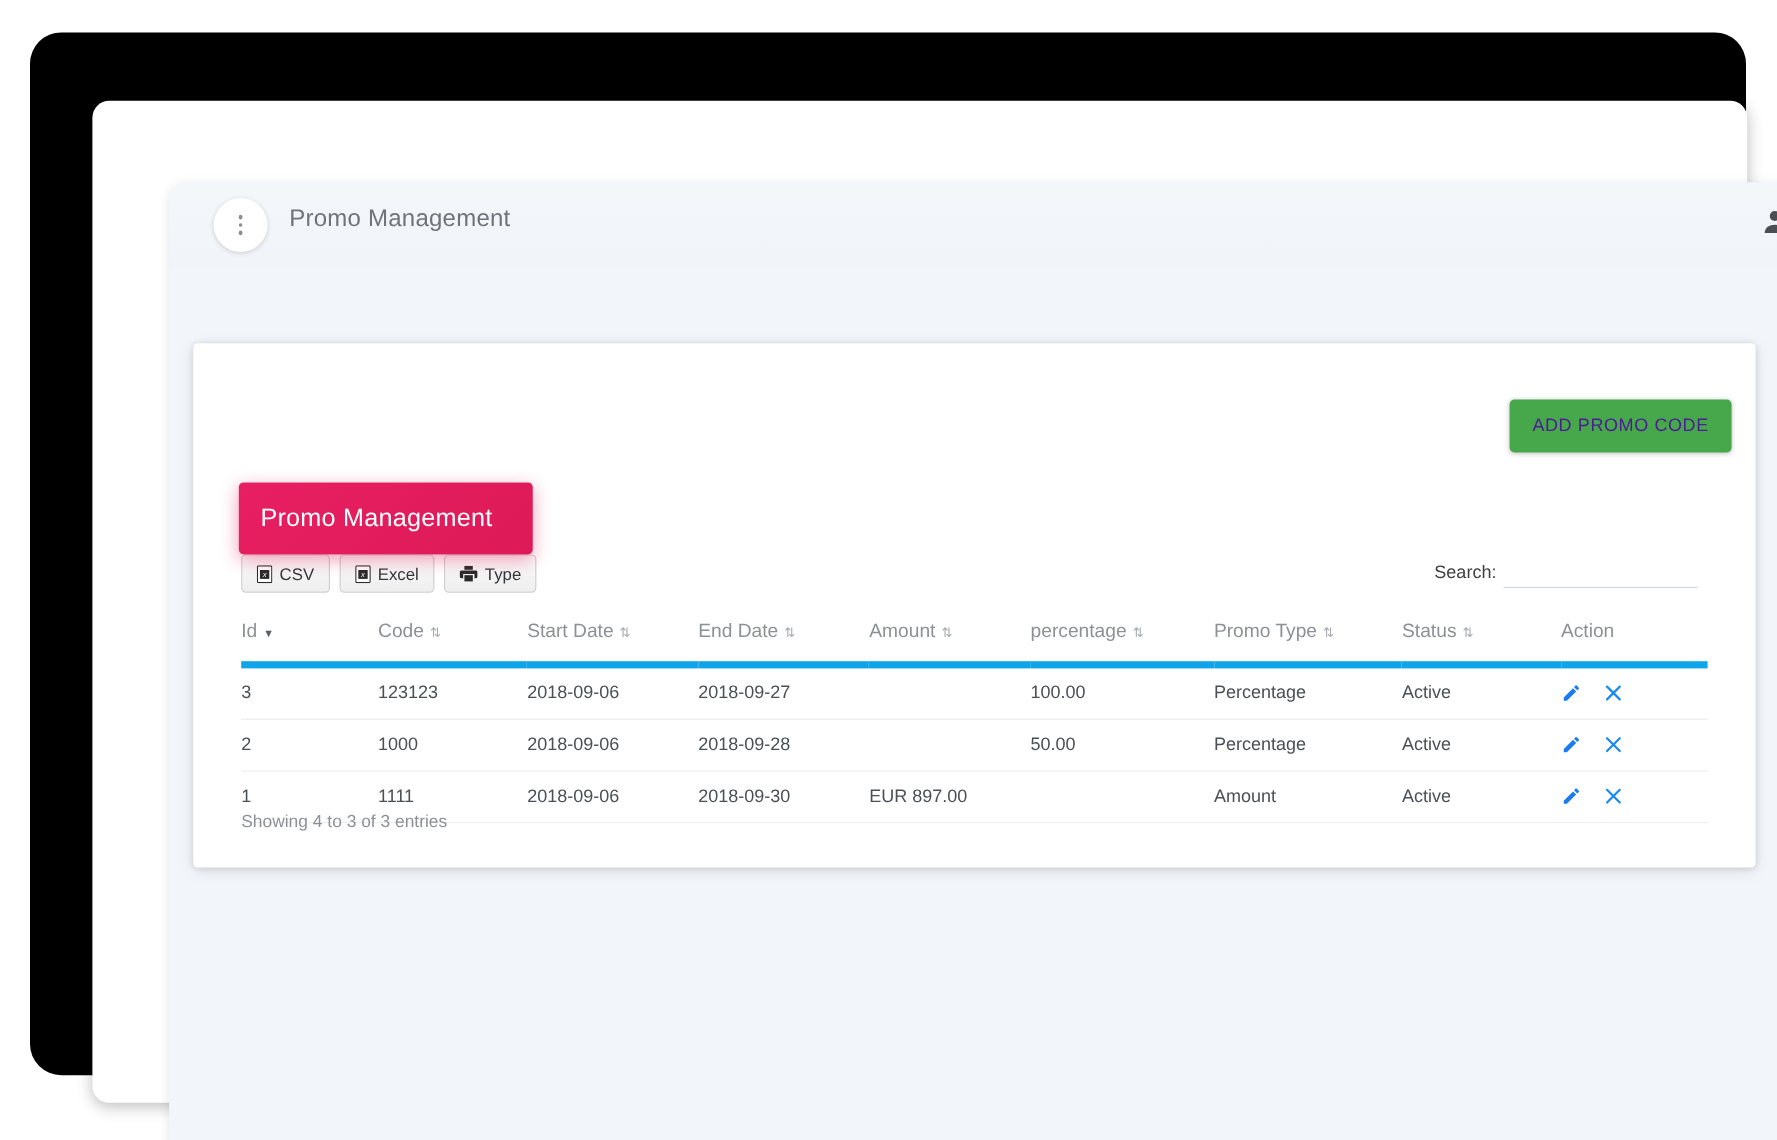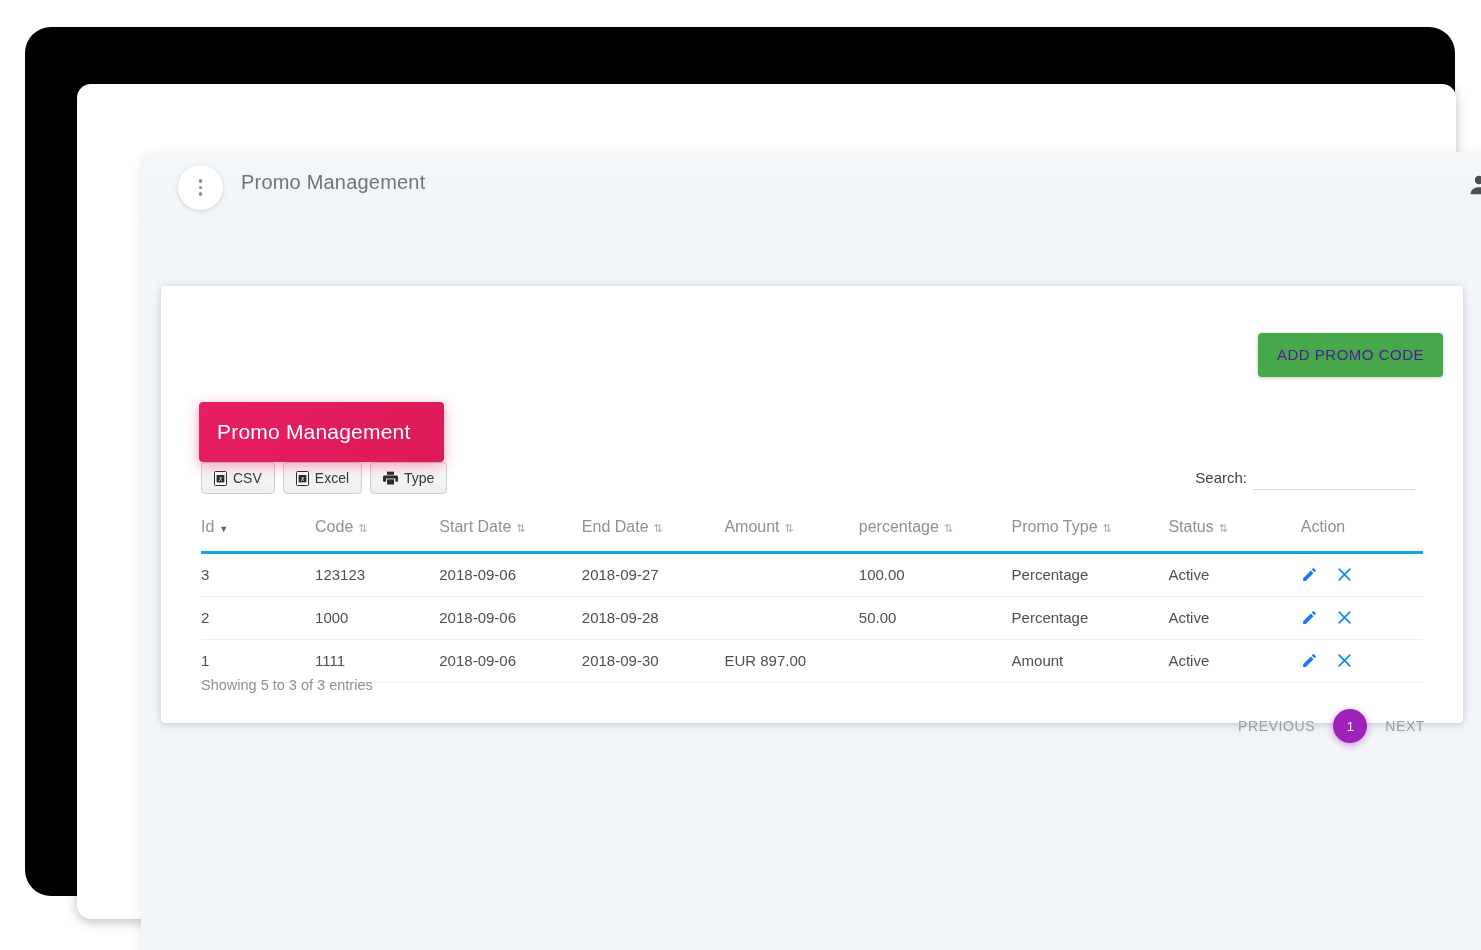--- a/index.html
+++ b/index.html
@@ -160,21 +160,21 @@
     width: 1222px;
     border-collapse: collapse;
     font-size: 15px;
   }
   #promo-table th {
     text-align: left;
     font-weight: normal;
     color: #8d9196;
     font-size: 16px;
     padding: 0 0 15px 0;
-    border-bottom: 3px solid #0ea5e9;
+    border-bottom: 6px solid #0ea5e9;
     white-space: nowrap;
   }
   #promo-table th .sort {
     display: inline-block;
     margin-left: 5px;
     font-size: 11px;
     color: #a8acb0;
     line-height: 1;
   }
   #promo-table th.sorted .sort { color: #5a5f64; font-size: 9px; }
@@ -410,24 +410,19 @@
                       <line x1="19.5" y1="4.5" x2="4.5" y2="19.5"></line>
                     </svg>
                   </span>
                 </span>
               </td>
             </tr>
 
           </tbody>
         </table>
 
-        <div id="showing-info">Showing 5 to 3 of 3 entries</div>
-
-        <div id="pagination">
-          <span class="page-link">PREVIOUS</span>
-          <span id="page-current">1</span>
-          <span class="page-link">NEXT</span>
-        </div>
+        <div id="showing-info">Showing 4 to 3 of 3 entries</div>
+
 
       </div>
     </div>
   </div>
 </div>
 
 </body></html>

